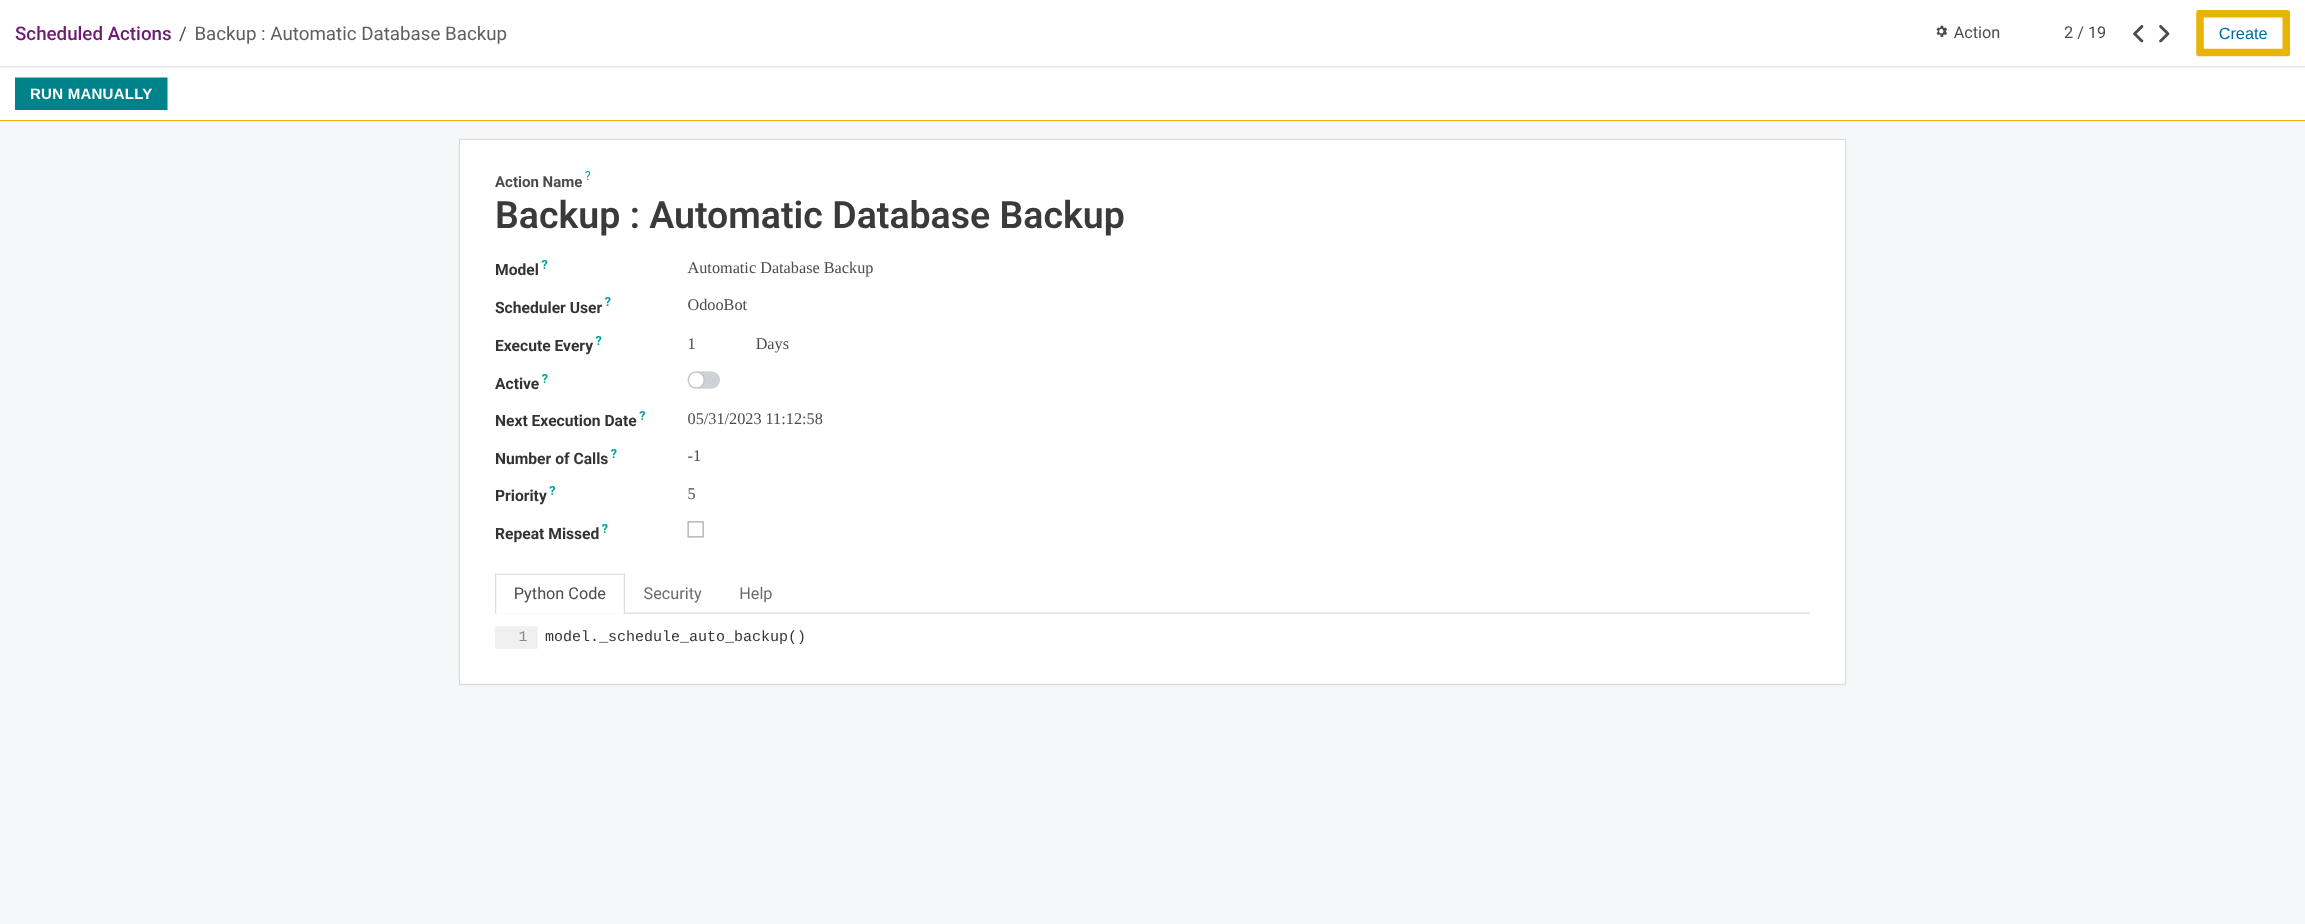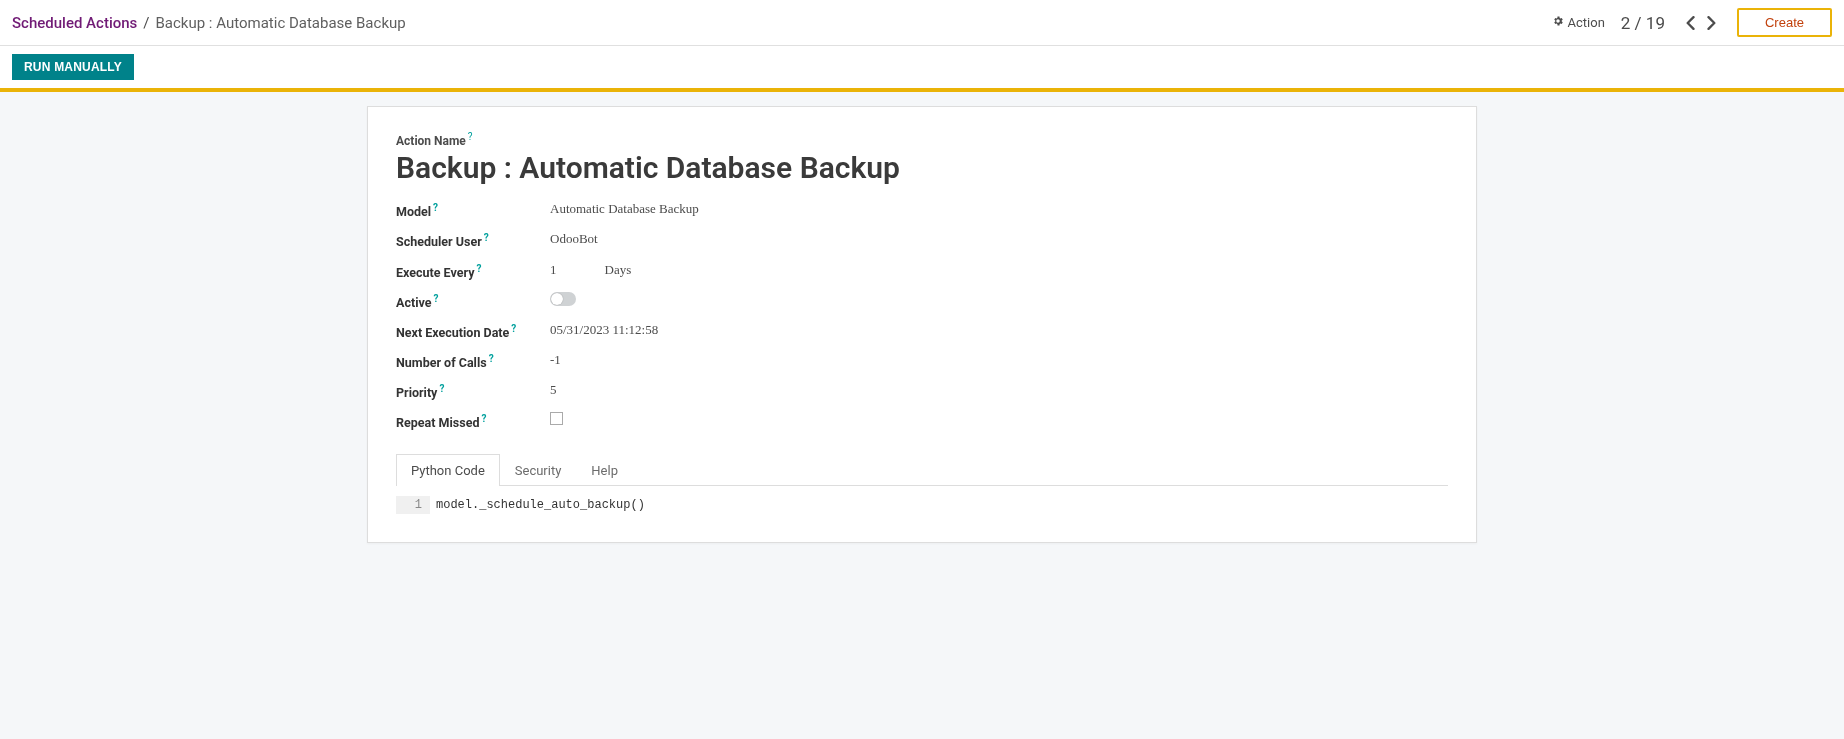--- a/index.html
+++ b/index.html
@@ -44,49 +44,50 @@
     .action-dropdown {
       display: flex;
       align-items: center;
       gap: 4px;
       color: #4c4c4c;
       cursor: pointer;
       font-size: 13px;
     }
     .pager {
       color: #4c4c4c;
-      font-size: 17px;
+      font-size: 13px;
+      margin-left: 35px;
     }
     .pager-arrows {
       display: flex;
       align-items: center;
       gap: 4px;
     }
     .pager-arrow {
       width: 18px;
       height: 18px;
       display: flex;
       align-items: center;
       justify-content: center;
       cursor: pointer;
       color: #4c4c4c;
     }
     .pager-arrow svg { width: 10px; height: 14px; }
     .btn-create {
-      border: 2px solid #eab308;
-      color: #c2410c;
-      background: #ffffff;
-      padding: 5px 26px;
+      border: 6px solid #eab308;
+      color: #0369a1;
+      background: #ffffff;
+      padding: 5px 12px;
       font-size: 13px;
       cursor: pointer;
       border-radius: 2px;
     }
     .status-bar {
       padding: 8px 12px;
-      border-bottom: 4px solid #eab308;
+      border-bottom: 1px solid #eab308;
       background: #ffffff;
     }
     .btn-run {
       background: #00828a;
       color: #ffffff;
       border: none;
       padding: 6px 12px;
       font-size: 12px;
       font-weight: 600;
       cursor: pointer;

